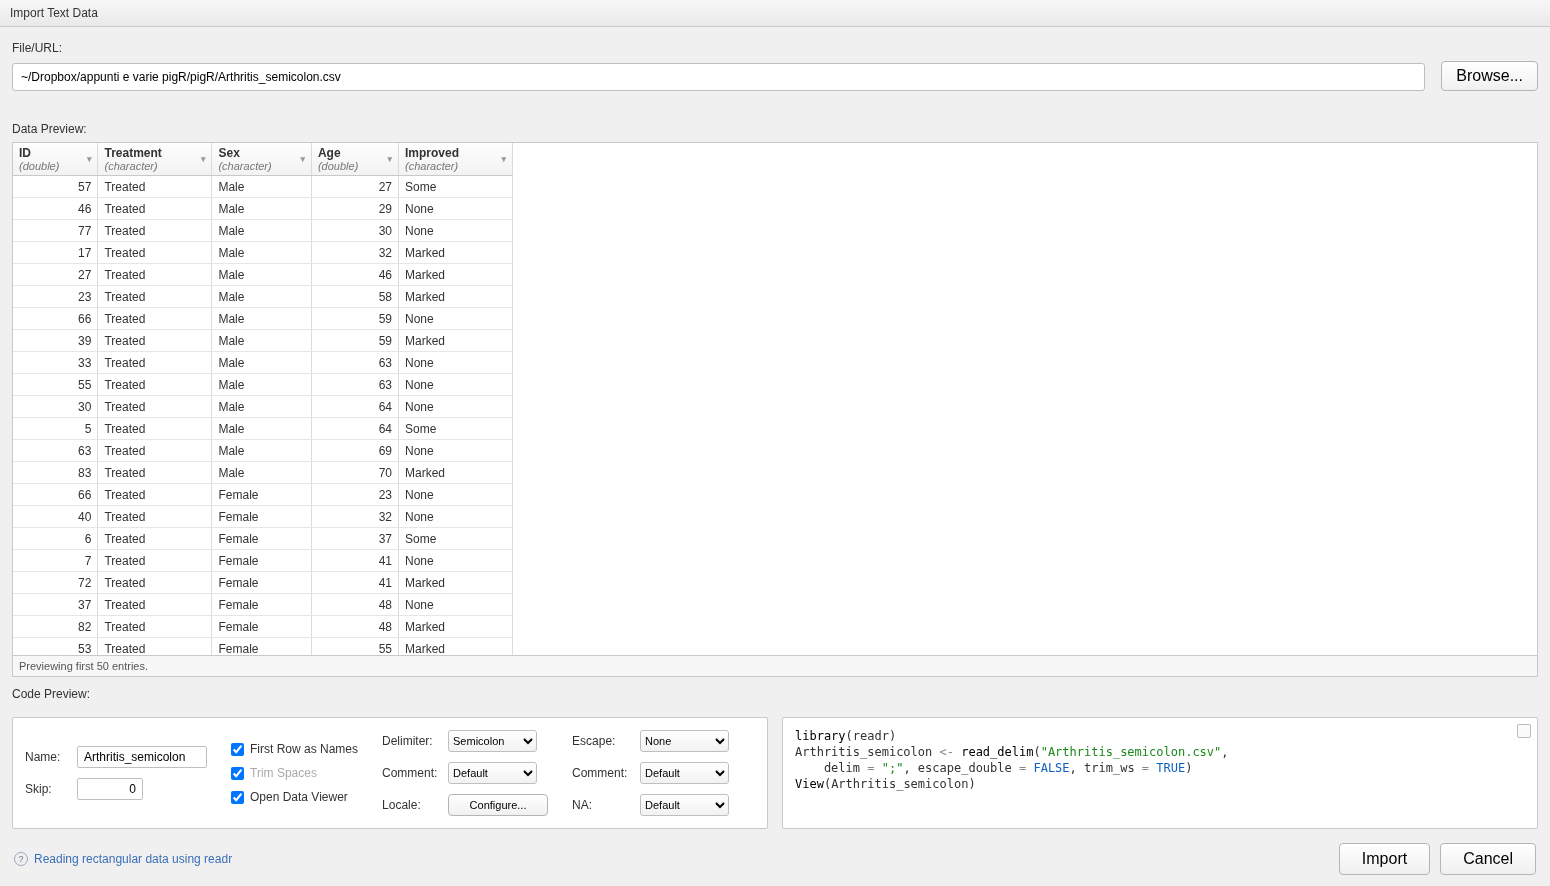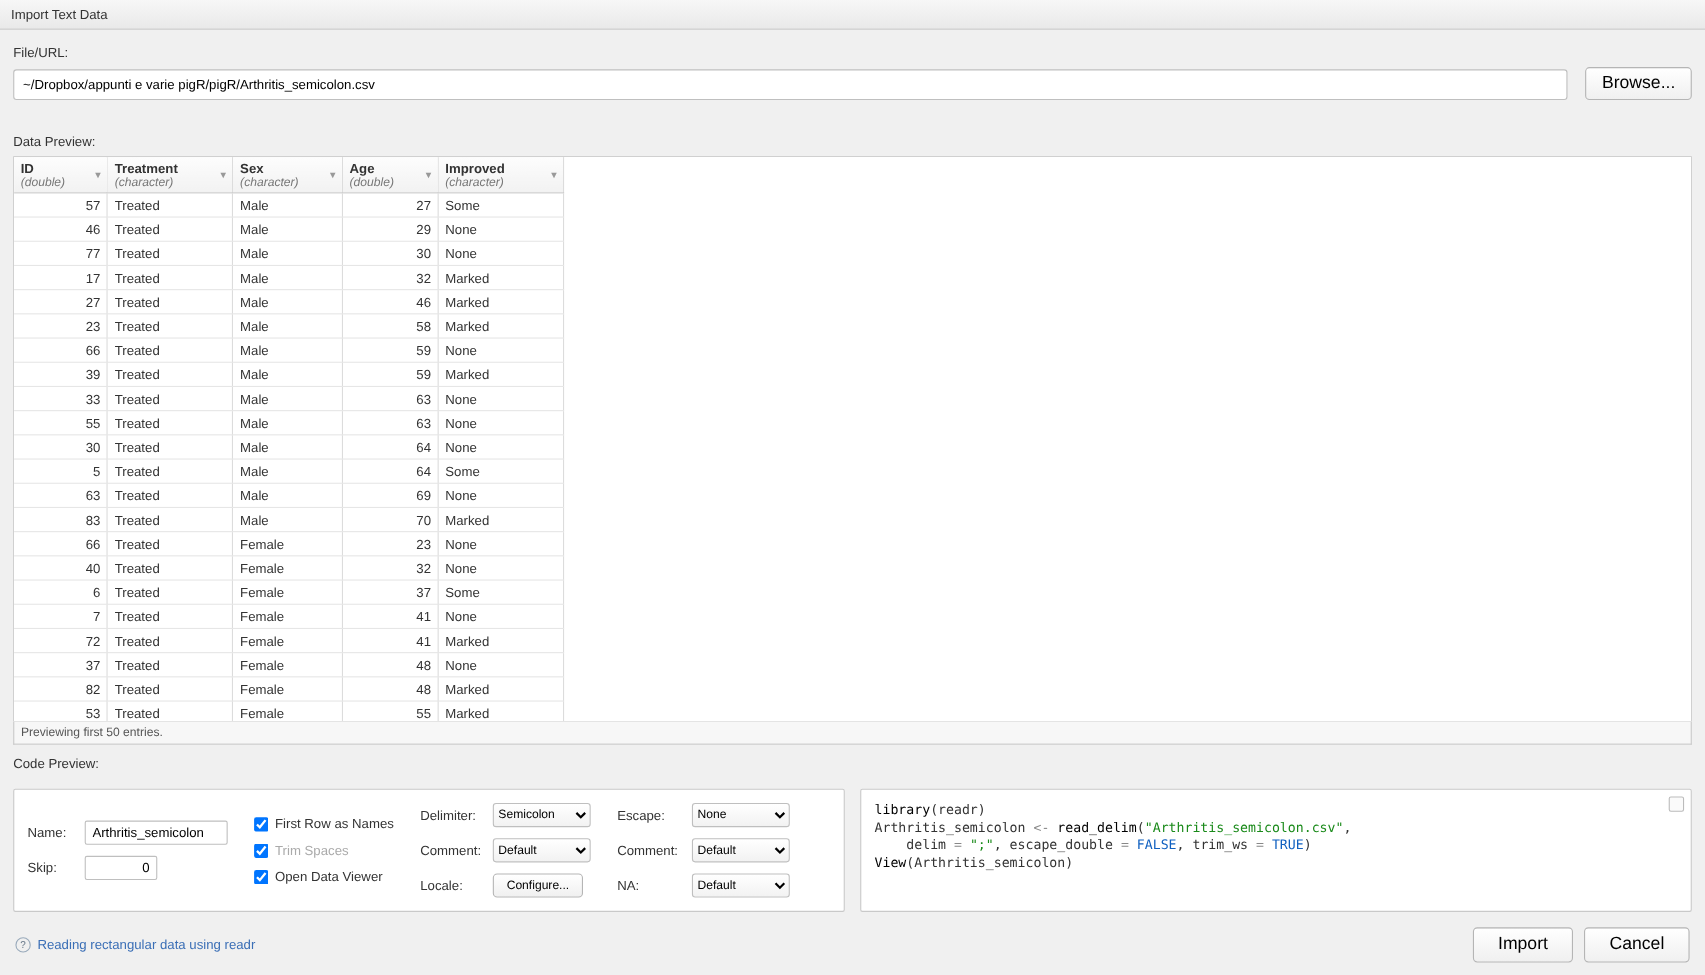--- a/index.html
+++ b/index.html
@@ -319,21 +319,21 @@
         <div class="opt-row">
             <label style="min-width:60px">Delimiter:</label>
             <select class="sel"><option>Semicolon</option></select>
           </div>
         <div class="opt-row">
             <label style="min-width:60px">Comment:</label>
             <select class="sel"><option>Default</option></select>
           </div>
         <div class="opt-row">
             <label style="min-width:60px">Locale:</label>
-            <button class="btn cfg-btn" style="width:82px">Configure...</button>
+            <button class="btn cfg-btn" style="width:100px">Configure...</button>
           </div>
       </div>
       <div class="opt-col">
         <div class="opt-row">
             <label style="min-width:62px">Escape:</label>
             <select class="sel"><option>None</option></select>
           </div>
         <div class="opt-row">
             <label style="min-width:62px">Comment:</label>
             <select class="sel"><option>Default</option></select>

